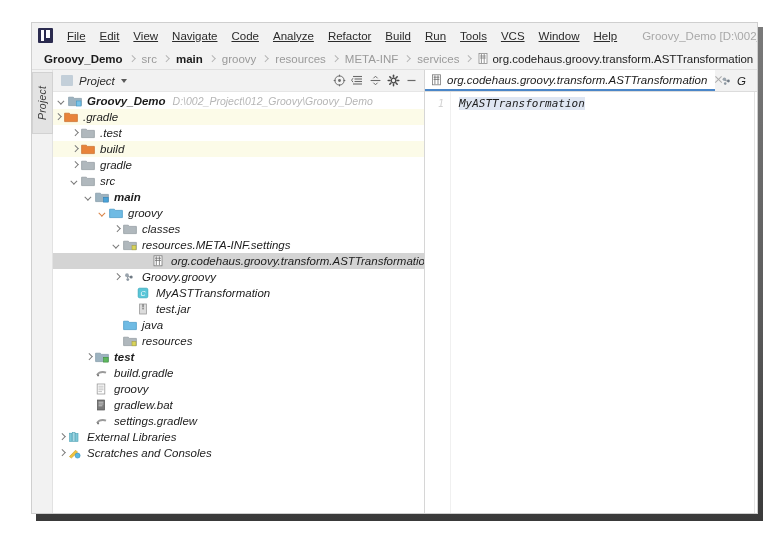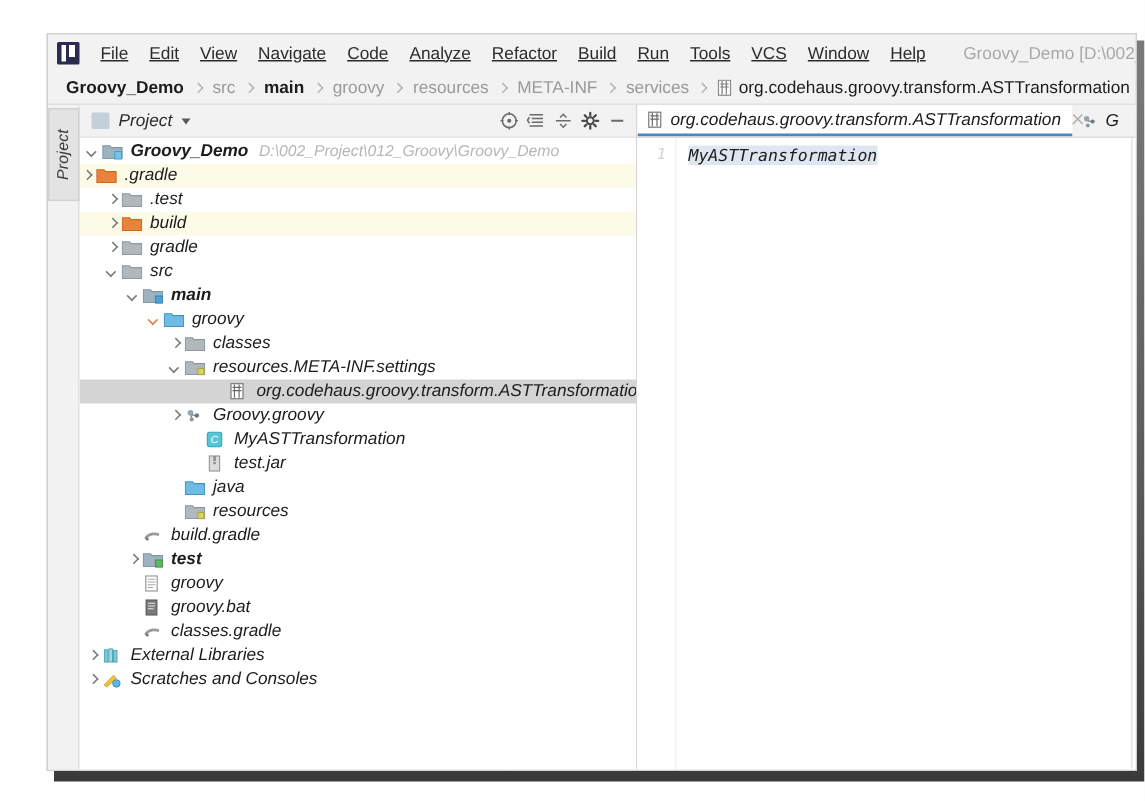--- a/index.html
+++ b/index.html
@@ -682,39 +682,39 @@
             <span class="tico">
               <svg width="14" height="12" viewBox="0 0 14 12">
                 <path d="M0.6 2.2 L5.3 2.2 L6.4 3.4 L13.4 3.4 L13.4 10.6 L0.6 10.6 Z" fill="#b0b8bd" stroke="#8e979c" stroke-width="0.7"></path>
                 <rect x="9.0" y="6.6" width="4.0" height="4.2" fill="#d9d45a" stroke="#a9a33e" stroke-width="0.6"></rect>
               </svg>
             </span>
             <span class="tlabel">resources</span>
           </div>
 
           <div class="trow" style="padding-left:31px">
+            <span class="twist closed"></span>
+            <span class="tico">
+              <svg width="14" height="12" viewBox="0 0 14 12">
+                <path d="M0.6 2.2 L5.3 2.2 L6.4 3.4 L13.4 3.4 L13.4 10.6 L0.6 10.6 Z" fill="#9db3c0" stroke="#7f96a5" stroke-width="0.7"></path>
+                <rect x="8.6" y="6.3" width="4.6" height="4.8" fill="#5eb85e" stroke="#3c8f3c" stroke-width="0.6"></rect>
+              </svg>
+            </span>
+            <span class="tlabel bold">test</span>
+          </div>
+
+          <div class="trow" style="padding-left:31px">
             <span class="twist"></span>
             <span class="tico">
               <svg width="13" height="12" viewBox="0 0 13 12">
                 <path d="M1.2 7.6 C3.4 3.6 8.2 3.4 11.4 4.7 L10.6 6.4 C8.0 5.4 4.4 5.8 2.4 8.5 Z" fill="#9a9a9a"></path>
                 <circle cx="3.1" cy="8.3" r="1.1" fill="#7a7a7a"></circle>
               </svg>
             </span>
             <span class="tlabel">build.gradle</span>
-          </div>
-
-          <div class="trow" style="padding-left:31px">
-            <span class="twist closed"></span>
-            <span class="tico">
-              <svg width="14" height="12" viewBox="0 0 14 12">
-                <path d="M0.6 2.2 L5.3 2.2 L6.4 3.4 L13.4 3.4 L13.4 10.6 L0.6 10.6 Z" fill="#9db3c0" stroke="#7f96a5" stroke-width="0.7"></path>
-                <rect x="8.6" y="6.3" width="4.6" height="4.8" fill="#5eb85e" stroke="#3c8f3c" stroke-width="0.6"></rect>
-              </svg>
-            </span>
-            <span class="tlabel bold">test</span>
           </div>
 
           <div class="trow" style="padding-left:31px">
             <span class="twist"></span>
             <span class="tico">
               <svg width="12" height="12" viewBox="0 0 12 12">
                 <rect x="2.2" y="1" width="7.6" height="10" fill="#ffffff" stroke="#9a9a9a" stroke-width="0.8"></rect>
                 <line x1="3.4" y1="3.2" x2="8.6" y2="3.2" stroke="#a8a8a8" stroke-width="0.7"></line>
                 <line x1="3.4" y1="5.0" x2="8.6" y2="5.0" stroke="#a8a8a8" stroke-width="0.7"></line>
                 <line x1="3.4" y1="6.8" x2="8.6" y2="6.8" stroke="#a8a8a8" stroke-width="0.7"></line>
@@ -727,32 +727,32 @@
           <div class="trow" style="padding-left:31px">
             <span class="twist"></span>
             <span class="tico">
               <svg width="12" height="12" viewBox="0 0 12 12">
                 <rect x="2.4" y="1" width="7.2" height="10" fill="#7a7a7a" stroke="#555555" stroke-width="0.7"></rect>
                 <line x1="3.6" y1="3.2" x2="8.4" y2="3.2" stroke="#e8e8e8" stroke-width="0.7"></line>
                 <line x1="3.6" y1="5.0" x2="8.4" y2="5.0" stroke="#e8e8e8" stroke-width="0.7"></line>
                 <line x1="3.6" y1="6.8" x2="7.4" y2="6.8" stroke="#e8e8e8" stroke-width="0.7"></line>
               </svg>
             </span>
-            <span class="tlabel">groovy.bat</span>
+            <span class="tlabel">gradlew.bat</span>
           </div>
 
           <div class="trow" style="padding-left:31px">
             <span class="twist"></span>
             <span class="tico">
               <svg width="13" height="12" viewBox="0 0 13 12">
                 <path d="M1.2 7.6 C3.4 3.6 8.2 3.4 11.4 4.7 L10.6 6.4 C8.0 5.4 4.4 5.8 2.4 8.5 Z" fill="#9a9a9a"></path>
                 <circle cx="3.1" cy="8.3" r="1.1" fill="#7a7a7a"></circle>
               </svg>
             </span>
-            <span class="tlabel">classes.gradle</span>
+            <span class="tlabel">settings.gradlew</span>
           </div>
 
           <div class="trow" style="padding-left:4px">
             <span class="twist closed"></span>
             <span class="tico">
               <svg width="13" height="12" viewBox="0 0 13 12">
                 <rect x="1.6" y="2.2" width="2.4" height="8.2" fill="#7fc8d8" stroke="#4aa0b4" stroke-width="0.6"></rect>
                 <rect x="4.6" y="1.6" width="2.4" height="8.8" fill="#a5d8e4" stroke="#4aa0b4" stroke-width="0.6"></rect>
                 <rect x="7.6" y="2.6" width="2.4" height="7.8" fill="#7fc8d8" stroke="#4aa0b4" stroke-width="0.6"></rect>
               </svg>

